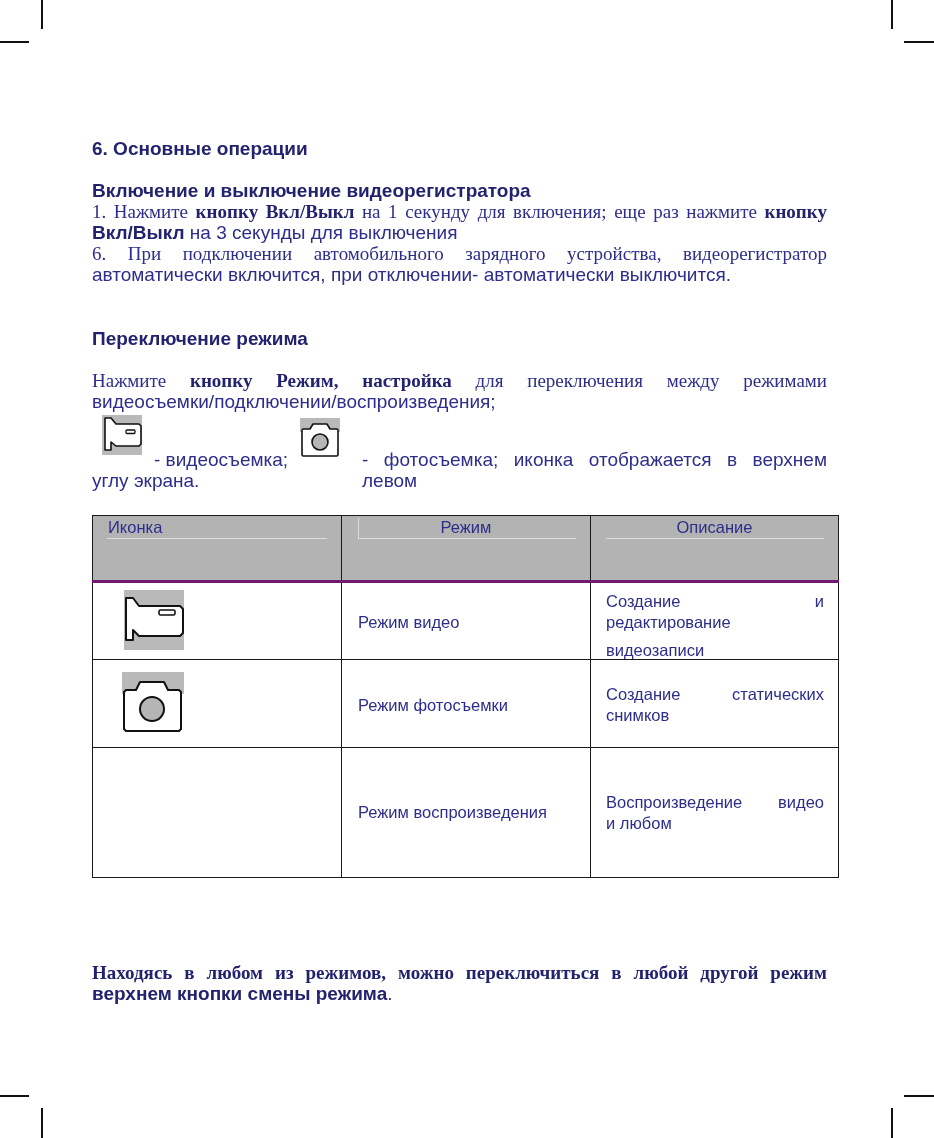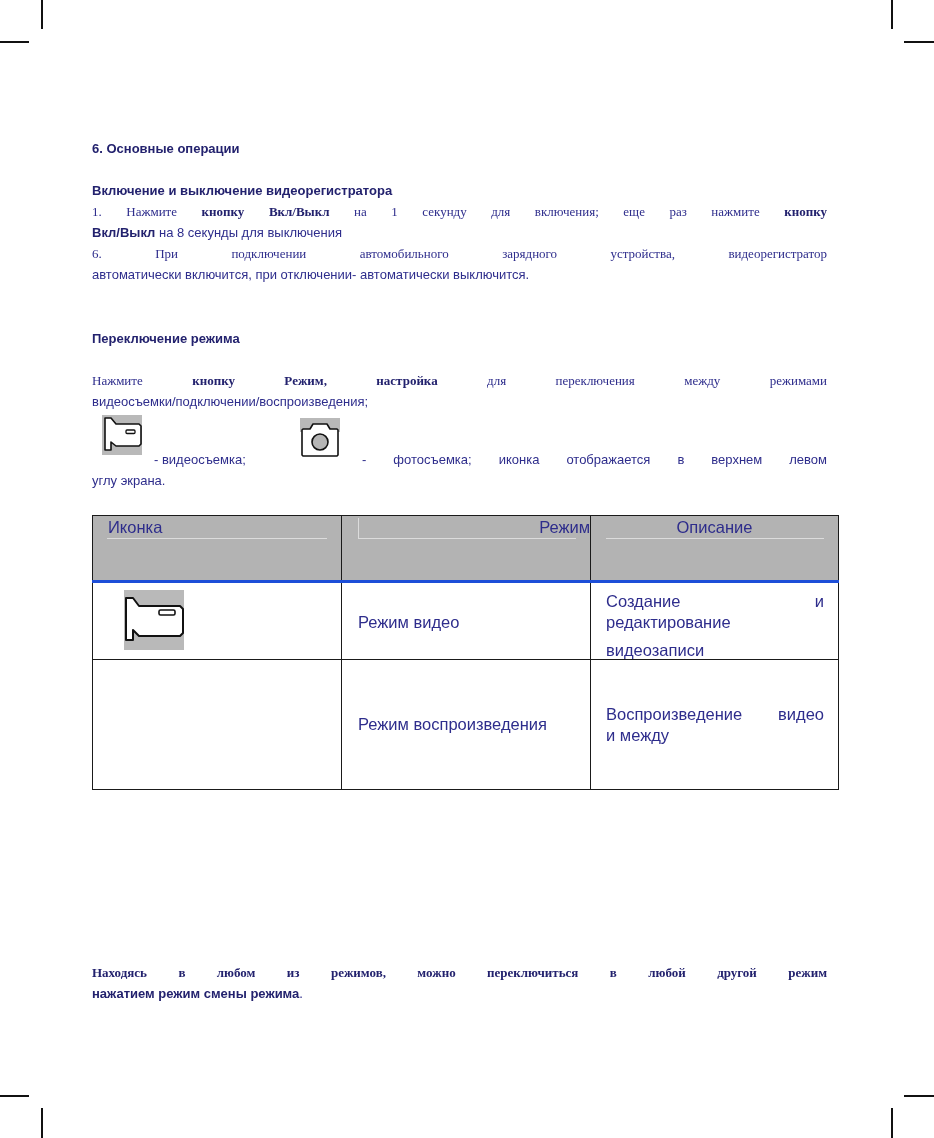--- a/index.html
+++ b/index.html
@@ -3,36 +3,36 @@
   <meta charset="utf-8">
   <style>
     html, body { margin: 0; padding: 0; background: #ffffff; }
     body {
       width: 934px; height: 1138px; position: relative; overflow: hidden;
       font-family: "Liberation Sans", sans-serif;
       color: #2e2d8c;
     }
     .crop { position: absolute; background: #111; }
     .page { position: absolute; left: 92px; top: 0; width: 735px; }
-    .txt { position: absolute; left: 0; width: 735px; font-size: 13px; line-height: 21px; }
+    .txt { position: absolute; left: 0; width: 735px; font-size: 19px; line-height: 21px; }
     .justify { text-align: justify; text-align-last: justify; font-family: Liberation Serif, serif; }
     .b { font-weight: bold; color: #23226e; }
     .h { font-weight: bold; color: #23226e; }
 
     .icon { display: inline-block; position: absolute; }
 
     table.modes {
       position: absolute; left: 92px; top: 515px; width: 746px;
       border-collapse: collapse; table-layout: fixed;
     }
     table.modes td, table.modes th {
       border: 1.5px solid #1a1a1a; padding: 0; vertical-align: top;
       font-weight: normal; font-size: 16.5px; line-height: 21px; color: #2e2d8c;
     }
-    table.modes thead th { background: #b3b3b3; height: 64px; border-bottom: 3px solid #1d4ed8; }
+    table.modes thead th { background: #b3b3b3; height: 64px; border-bottom: 3px solid #701a75; }
     .hdr-inner { position: relative; height: 64px; }
     .hdr-label { position: absolute; top: 1px; }
     .hdr-line { position: absolute; top: 22px; height: 0; border-top: 1px solid #dcdcdc; }
     .hdr-box-left { position: absolute; top: 2px; height: 20px; border-left: 1px solid #dcdcdc; }
     .cell { position: relative; }
     .mode-text { position: absolute; left: 16px; }
     .desc-text { position: absolute; left: 15px; right: 14px; }
   </style>
 </head>
 <body>
@@ -49,21 +49,21 @@
 <div class="page">
 
   <div class="txt h" style="top:138px;">6. Основные операции</div>
 
   <div class="txt h" style="top:180px;">Включение и выключение видеорегистратора</div>
 
   <div class="txt justify" style="top:201px;">
     <span>1. Нажмите </span><span class="b">кнопку Вкл/Выкл</span><span> на 1 секунду для включения; еще раз нажмите </span><span class="b">кнопку</span>
   </div>
   <div class="txt" style="top:222px;">
-    <span class="b">Вкл/Выкл</span><span> на 8 секунды для выключения</span>
+    <span class="b">Вкл/Выкл</span><span> на 3 секунды для выключения</span>
   </div>
 
   <div class="txt justify" style="top:243px;">6. При подключении автомобильного зарядного устройства, видеорегистратор</div>
   <div class="txt" style="top:264px;">автоматически включится, при отключении- автоматически выключится.</div>
 
   <div class="txt h" style="top:328px;">Переключение режима</div>
 
   <div class="txt justify" style="top:370px;">
     <span>Нажмите </span><span class="b">кнопку Режим, настройка</span><span> для переключения между режимами</span>
   </div>
@@ -99,21 +99,21 @@
     <tr>
       <th>
         <div class="hdr-inner">
           <span class="hdr-label" style="left:15px;">Иконка</span>
           <div class="hdr-line" style="left:14px;width:220px;"></div>
         </div>
       </th>
       <th>
         <div class="hdr-inner">
           <div class="hdr-box-left" style="left:16px;"></div>
-          <span class="hdr-label" style="left:0;right:0;text-align:right;">Режим</span>
+          <span class="hdr-label" style="left:0;right:0;text-align:center;">Режим</span>
           <div class="hdr-line" style="left:16px;width:218px;"></div>
         </div>
       </th>
       <th>
         <div class="hdr-inner">
           <span class="hdr-label" style="left:0;right:0;text-align:center;">Описание</span>
           <div class="hdr-line" style="left:15px;width:218px;"></div>
         </div>
       </th>
     </tr>
@@ -137,37 +137,61 @@
         </div>
       </td>
       <td>
         <div class="cell" style="height:76px;">
           <div class="desc-text" style="top:8px;text-align:justify;text-align-last:justify;">Создание и</div>
           <div class="desc-text" style="top:29px;">редактирование</div>
           <div class="desc-text" style="top:57px;">видеозаписи</div>
         </div>
       </td>
     </tr>
+    <tr style="height:88px;">
+      <td>
+        <div class="cell" style="height:86px;">
+          <div class="icon" style="left:29px;top:12px;width:62px;height:62px;">
+            <svg width="62" height="62" viewBox="0 0 62 62">
+              <rect x="0" y="0" width="62" height="22" fill="#b9b9b9"></rect>
+              <path d="M4 18 L14 18 L18 10 L42 10 L46 18 L57 18 L59 20 L59 57 L57 59 L4 59 L2 57 L2 20 Z" fill="#fff" stroke="#111" stroke-width="2" stroke-linejoin="round"></path>
+              <circle cx="30" cy="37" r="12" fill="#b5b5b5" stroke="#111" stroke-width="2"></circle>
+            </svg>
+          </div>
+        </div>
+      </td>
+      <td>
+        <div class="cell" style="height:86px;">
+          <span class="mode-text" style="top:35px;">Режим фотосъемки</span>
+        </div>
+      </td>
+      <td>
+        <div class="cell" style="height:86px;">
+          <div class="desc-text" style="top:24px;text-align:justify;text-align-last:justify;">Создание статических</div>
+          <div class="desc-text" style="top:45px;">снимков</div>
+        </div>
+      </td>
+    </tr>
     <tr style="height:130px;">
       <td>
         <div class="cell" style="height:128px;"></div>
       </td>
       <td>
         <div class="cell" style="height:128px;">
           <span class="mode-text" style="top:54px;">Режим воспроизведения</span>
         </div>
       </td>
       <td>
         <div class="cell" style="height:128px;">
           <div class="desc-text" style="top:44px;text-align:justify;text-align-last:justify;">Воспроизведение видео</div>
-          <div class="desc-text" style="top:65px;">и между</div>
+          <div class="desc-text" style="top:65px;">и любом</div>
         </div>
       </td>
     </tr>
   </tbody>
 </table>
 
 <div class="page">
   <div class="txt h justify" style="top:962px;">Находясь в любом из режимов, можно переключиться в любой другой режим</div>
   <div class="txt" style="top:983px;">
-    <span class="b">нажатием режим смены режима</span><span>.</span>
+    <span class="b">верхнем кнопки смены режима</span><span>.</span>
   </div>
 </div>
 
 </body></html>

